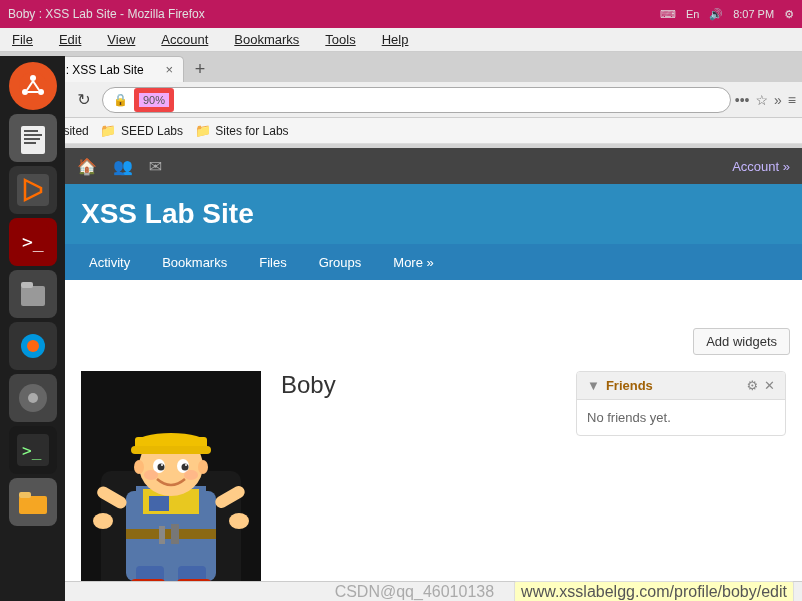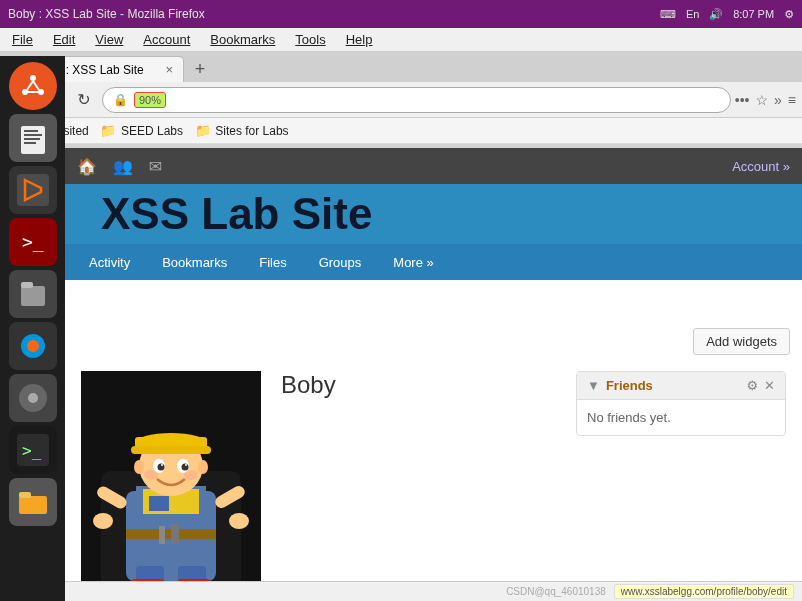--- a/index.html
+++ b/index.html
@@ -1,40 +1,40 @@
 <!DOCTYPE html>
 <html><head>
   <meta charset="utf-8">
   <style>
     * { margin: 0; padding: 0; box-sizing: border-box; }
     body { width: 802px; height: 601px; overflow: hidden; font-family: Arial, sans-serif; font-size: 13px; background: #d3d3d3; }
 
     
     .titlebar {
-      background: #701a75;
+      background: #be185d;
       color: #e0e0e0;
       height: 28px;
       display: flex;
       align-items: center;
       padding: 0 8px;
       font-size: 12px;
       justify-content: space-between;
     }
     .titlebar-left { display: flex; align-items: center; gap: 8px; }
     .titlebar-right { display: flex; align-items: center; gap: 10px; font-size: 11px; }
 
     
     .menubar {
       background: #f0f0f0;
       border-bottom: 1px solid #ccc;
       height: 24px;
       display: flex;
       align-items: center;
       padding: 0 4px;
-      gap: 4px;
+      gap: 10px;
     }
     .menubar-item {
       padding: 2px 8px;
       cursor: pointer;
       border-radius: 3px;
       font-size: 13px;
       color: #222;
     }
     .menubar-item.underline { text-decoration: underline; }
 
@@ -92,21 +92,21 @@
       border-radius: 13px;
       padding: 0 10px;
       font-size: 13px;
       background: white;
       display: flex;
       align-items: center;
       gap: 6px;
     }
     .url-lock { color: #888; font-size: 12px; }
     .url-text { flex: 1; font-size: 13px; color: #222; }
-    .url-zoom { color: #555; font-size: 11px; background: #bef264; border: 1px solid #ef4444; border-radius: 3px; padding: 1px 4px; }
+    .url-zoom { color: #555; font-size: 11px; background: #f0abfc; border: 5px solid #ef4444; border-radius: 3px; padding: 1px 4px; }
     .url-icons { display: flex; gap: 6px; align-items: center; color: #666; font-size: 14px; }
 
     
     .bookmarksbar {
       background: #f5f5f5;
       border-bottom: 1px solid #ddd;
       height: 26px;
       display: flex;
       align-items: center;
       padding: 0 8px;
@@ -151,21 +151,21 @@
     }
 
     
     .site-header {
       background: #2c8cbf;
       height: 60px;
       display: flex;
       align-items: center;
       padding: 0 16px;
     }
-    .site-title { color: #0f172a; font-size: 44px; font-weight: bold; margin-left: 20px; }
+    .site-title { color: #ffffff; font-size: 28px; font-weight: bold; }
 
     
     .site-nav {
       background: #2980b9;
       height: 36px;
       display: flex;
       align-items: center;
       padding: 0 8px;
       gap: 0;
     }
@@ -259,24 +259,24 @@
     .statusbar {
       position: absolute;
       bottom: 0; left: 0;
       width: 802px;
       height: 20px;
       background: #f0f0f0;
       border-top: 1px solid #ccc;
       display: flex;
       align-items: center;
       padding: 0 8px;
-      font-size: 10px;
+      font-size: 16px;
       color: #555;
       justify-content: flex-end;
-      gap: 8px;
+      gap: 20px;
     }
   </style>
 </head>
 <body>
 
 <div class="titlebar">
   <div class="titlebar-left">
     <span>Boby : XSS Lab Site - Mozilla Firefox</span>
   </div>
   <div class="titlebar-right">

